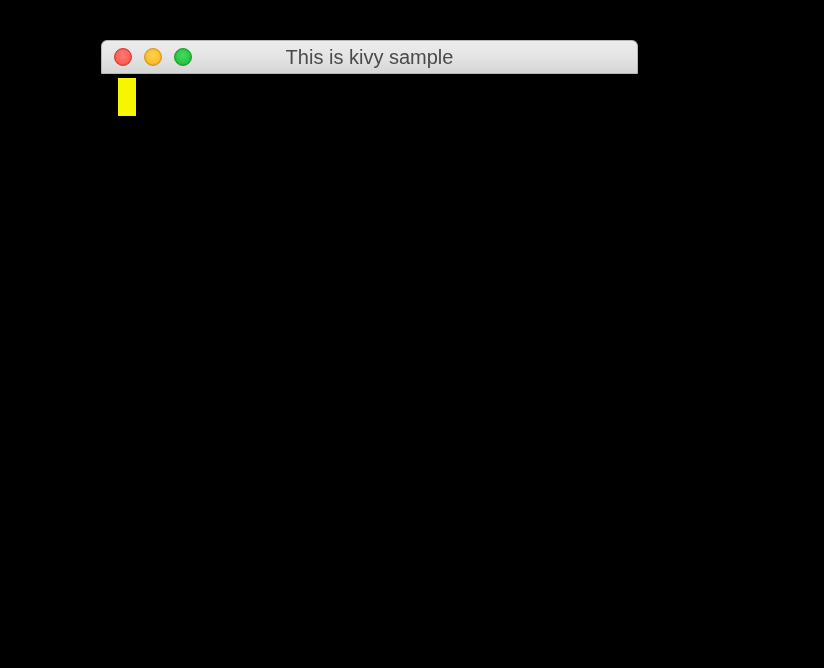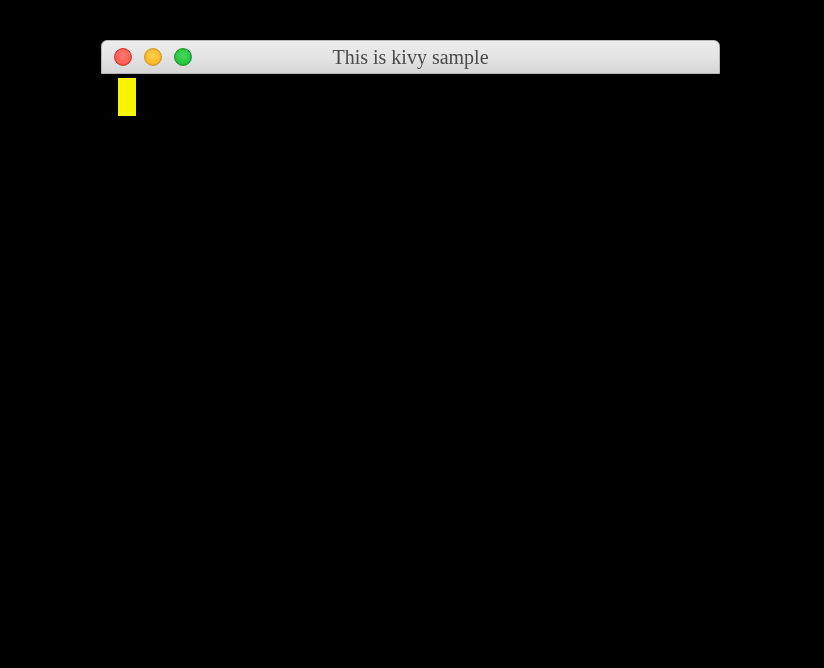--- a/index.html
+++ b/index.html
@@ -11,22 +11,21 @@
       width: 824px;
       height: 668px;
       background: #000000;
       font-family: -apple-system, BlinkMacSystemFont, "Helvetica Neue", sans-serif;
       overflow: hidden;
     }
     .window {
       position: absolute;
       left: 101px;
       top: 40px;
-      width: 619px;
-      font-family: Liberation Serif, serif;
+      width: 537px;
     }
     .titlebar {
       height: 34px;
       background: linear-gradient(to bottom, #ededed 0%, #e4e4e4 50%, #d6d6d6 100%);
       border: 1px solid #b6b6b6;
       border-radius: 6px 6px 0 0;
       display: flex;
       align-items: center;
       position: relative;
     }

